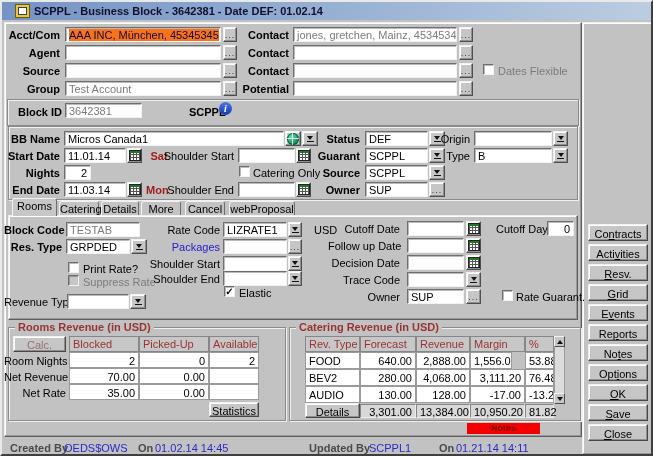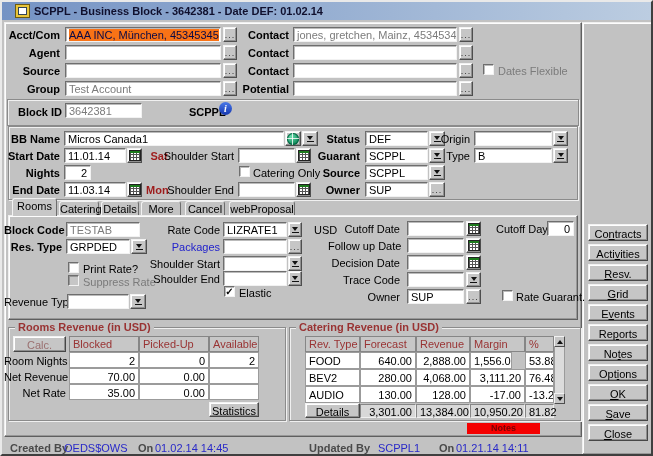--- a/index.html
+++ b/index.html
@@ -407,17 +407,17 @@
   <button class="btn" style="left:586px;top:402px;width:60px;height:17px"><span></span><span class="u">S</span><span>ave</span></button>
   <button class="btn" style="left:586px;top:422px;width:60px;height:17px"><span></span><span class="u">C</span><span>lose</span></button>
 
   <div class="badge" style="left:465px;top:421px;width:73px;height:11px">Notes</div>
 
   <span class="lb b" style="left:8px;top:440px;width:52px;text-align:left;color:#4a4a4a">Created By</span>
   <span class="lb blue" style="left:62px;top:440px;width:80px;text-align:left">OEDS$OWS</span>
   <span class="lb b" style="left:136px;top:440px;width:14px;text-align:left;color:#4a4a4a">On</span>
   <span class="lb blue" style="left:153px;top:440px;width:90px;text-align:left">01.02.14 14:45</span>
   <span class="lb b" style="left:307px;top:440px;width:58px;text-align:left;color:#4a4a4a">Updated By</span>
-  <span class="lb blue" style="left:367px;top:440px;width:60px;text-align:center">SCPPL1</span>
+  <span class="lb blue" style="left:367px;top:440px;width:60px;text-align:left">SCPPL1</span>
   <span class="lb b" style="left:437px;top:440px;width:14px;text-align:left;color:#4a4a4a">On</span>
   <span class="lb blue" style="left:454px;top:440px;width:90px;text-align:left">01.21.14 14:11</span>
 
 </div>
 
 </body></html>

